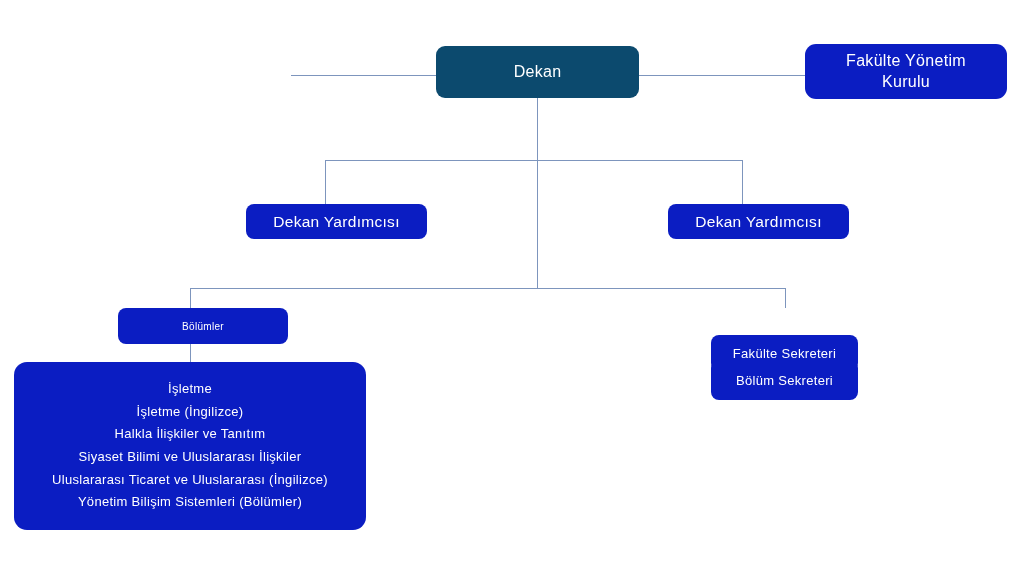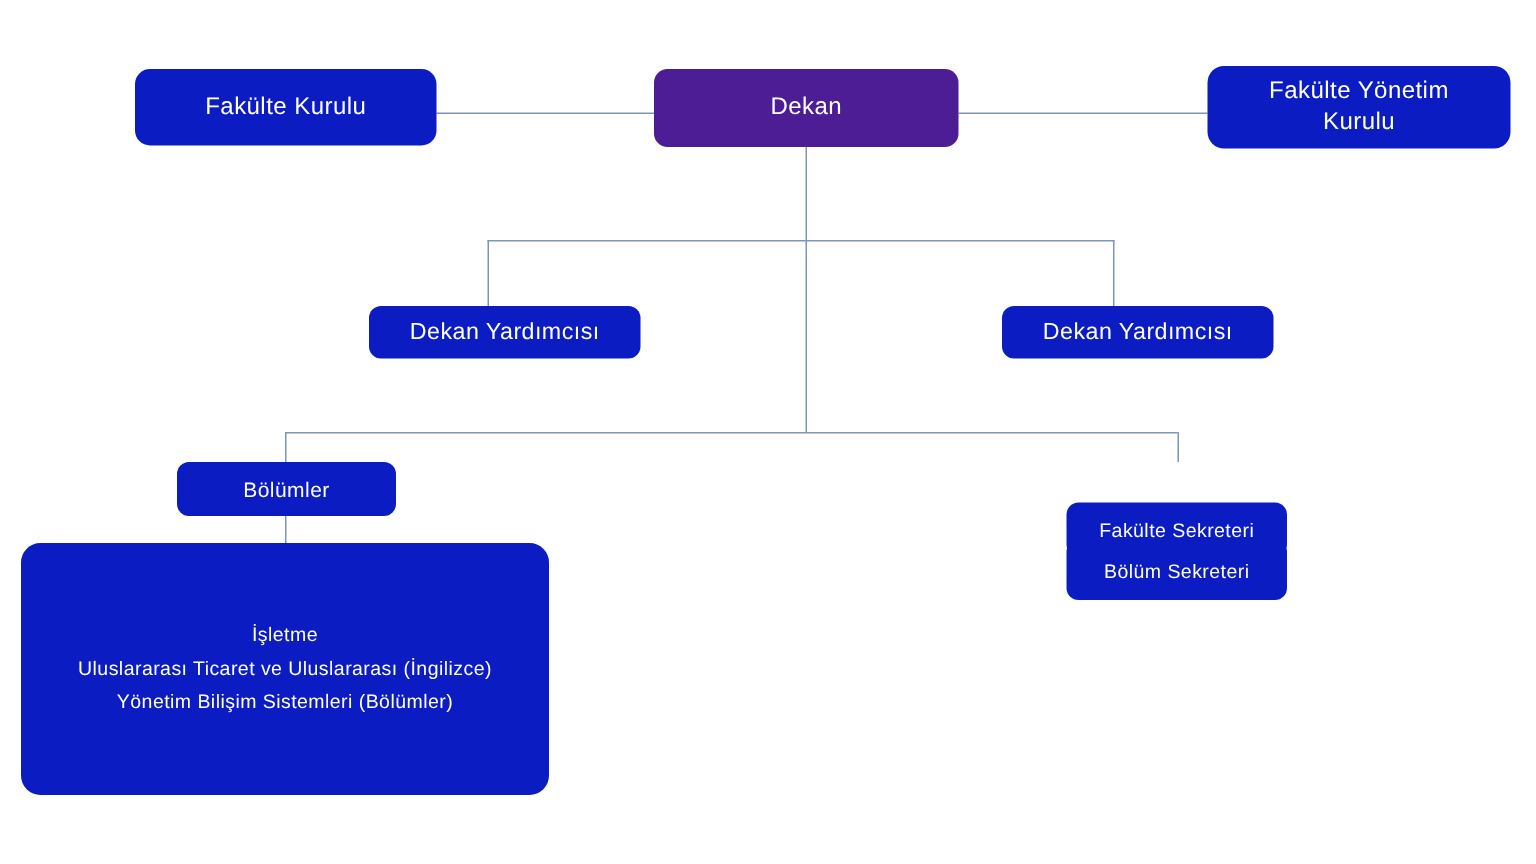--- a/index.html
+++ b/index.html
@@ -20,39 +20,39 @@
     display: flex;
     align-items: center;
     justify-content: center;
     text-align: center;
     color: #ffffff;
     font-weight: 500;
     letter-spacing: 0.3px;
     box-sizing: border-box;
   }
   .node-blue { background: #0b1dc2; }
-  .node-gray { background: #4c1d95; }
+  .node-gray { background: #0c4a6e; }
   .line {
     position: absolute;
     background: #7d95bd;
   }
   .hline { height: 1px; }
   .vline { width: 1px; }
 
   
   .n-fakulte-kurulu { left: 90px;  top: 46px; width: 201px; height: 51px; border-radius: 10px; font-size: 16px; }
   .n-dekan          { left: 436px; top: 46px; width: 203px; height: 52px; border-radius: 9px;  font-size: 16px; }
   .n-fyk            { left: 805px; top: 44px; width: 202px; height: 55px; border-radius: 11px; font-size: 16px; line-height: 1.3; padding: 0 18px; }
 
   
   .n-dy-left  { left: 246px; top: 204px; width: 181px; height: 35px; border-radius: 8px; font-size: 15.5px; }
   .n-dy-right { left: 668px; top: 204px; width: 181px; height: 35px; border-radius: 8px; font-size: 15.5px; }
 
   
-  .n-bolumler          { left: 118px; top: 308px; width: 146px; height: 36px; border-radius: 8px; font-size: 14px; }
+  .n-bolumler          { left: 118px; top: 308px; width: 170px; height: 36px; border-radius: 8px; font-size: 10px; }
   .n-fakulte-sekreteri { left: 711px; top: 308px; width: 147px; height: 36px; border-radius: 8px; font-size: 13px; margin-top: 27px; }
   .n-bolum-sekreteri   { left: 711px; top: 360px; width: 147px; height: 40px; border-radius: 8px; font-size: 13px; }
 
   
   .n-departments {
     left: 14px; top: 362px; width: 352px; height: 168px;
     border-radius: 13px; font-size: 13px;
     flex-direction: column;
   }
   .n-departments .dept-line {
@@ -83,23 +83,20 @@
   <div class="line vline l-v-center"></div>
   <div class="line hline l-h-dy"></div>
   <div class="line vline l-v-dy-l"></div>
   <div class="line vline l-v-dy-r"></div>
   <div class="line hline l-h-lvl3"></div>
   <div class="line vline l-v-bol"></div>
   <div class="line vline l-v-fs"></div>
   <div class="line vline l-v-dept"></div>
   <div class="line vline l-v-bs"></div>
 
-  <div class="node node-blue n-fakulte-kurulu">
-    <span>Fakülte Kurulu</span>
-  </div>
   <div class="node node-gray n-dekan">
     <span>Dekan</span>
   </div>
   <div class="node node-blue n-fyk">
     <span>Fakülte Yönetim Kurulu</span>
   </div>
 
   <div class="node node-blue n-dy-left">
     <span>Dekan Yardımcısı</span>
   </div>
@@ -112,17 +109,20 @@
   </div>
   <div class="node node-blue n-fakulte-sekreteri">
     <span>Fakülte Sekreteri</span>
   </div>
   <div class="node node-blue n-bolum-sekreteri">
     <span>Bölüm Sekreteri</span>
   </div>
 
   <div class="node node-blue n-departments">
     <div class="dept-line">İşletme</div>
+    <div class="dept-line">İşletme (İngilizce)</div>
+    <div class="dept-line">Halkla İlişkiler ve Tanıtım</div>
+    <div class="dept-line">Siyaset Bilimi ve Uluslararası İlişkiler</div>
     <div class="dept-line">Uluslararası Ticaret ve Uluslararası (İngilizce)</div>
     <div class="dept-line">Yönetim Bilişim Sistemleri (Bölümler)</div>
   </div>
 
 </div>
 
 </body></html>

